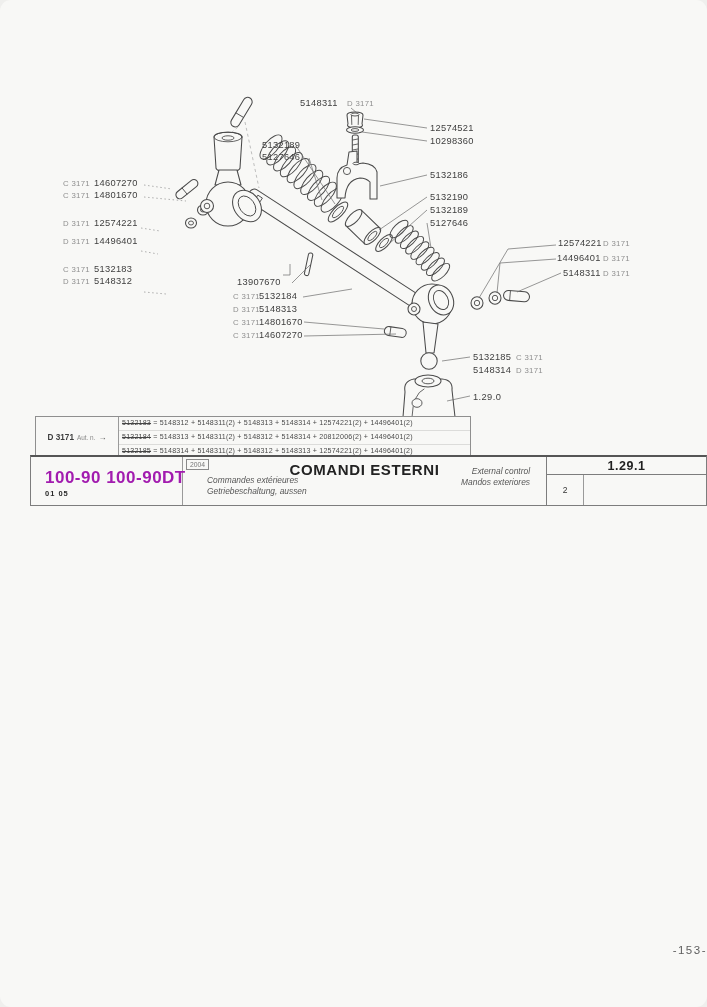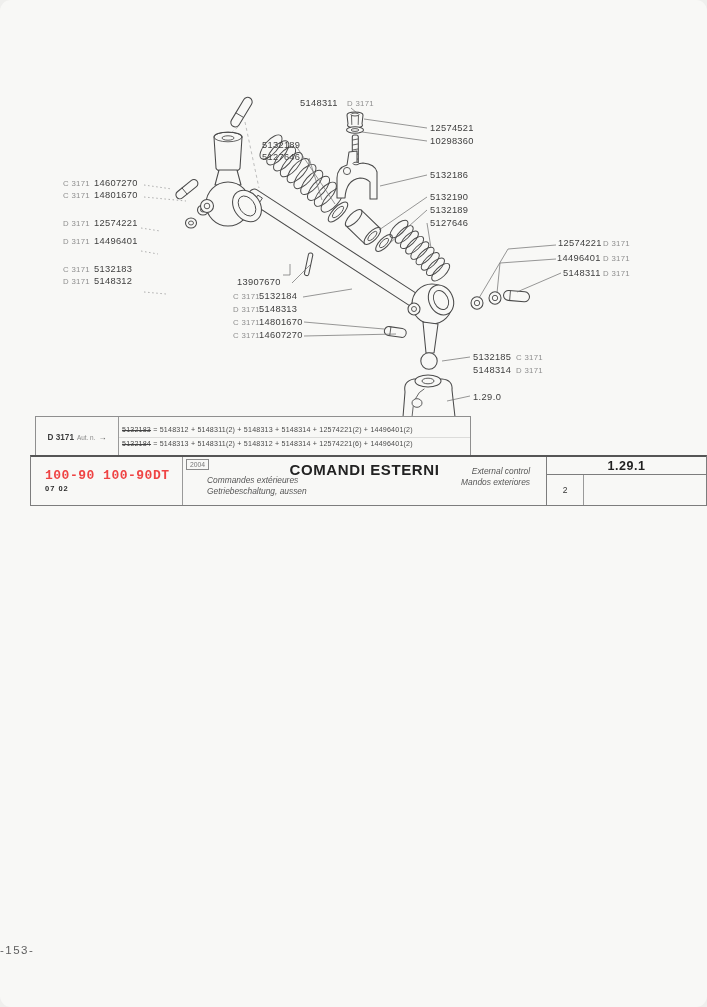--- a/index.html
+++ b/index.html
@@ -53,21 +53,21 @@
   
   .title-block{
     position:absolute;left:30px;top:455px;width:677px;height:51px;
     border:1px solid #7d7d7d;border-top:2px solid #555;
     background:#f8f8f6;display:flex;box-sizing:border-box;
   }
   .tb-models{
     width:152px;border-right:1px solid #9a9a9a;box-sizing:border-box;
     padding:11px 0 0 14px;
   }
-  .tb-models .models{font-weight:bold;font-size:13px;color:#ef4444;letter-spacing:.5px;white-space:nowrap;font-family:Liberation Mono, monospace;}
+  .tb-models .models{font-weight:bold;font-size:17px;color:#a21caf;letter-spacing:.5px;white-space:nowrap;}
   .tb-models .codes{font-weight:bold;font-size:7.5px;color:#2a2a2a;margin-top:1px;letter-spacing:1px;}
   .tb-center{flex:1;position:relative;}
   .year-box{
     position:absolute;left:3px;top:2px;border:1px solid #8a8a8a;
     font-size:6.8px;color:#777;padding:0 3px;line-height:9px;
   }
   .title-main{
     position:absolute;left:0;right:0;top:4px;text-align:center;
     font-weight:bold;font-size:15px;color:#222;letter-spacing:.6px;
   }
@@ -87,21 +87,21 @@
   }
   .tb-bottom{flex:1;display:flex;}
   .tb-sheet{
     width:36px;border-right:1px solid #9a9a9a;
     display:flex;align-items:center;justify-content:center;
     font-size:8.5px;color:#333;
   }
   .tb-spare{flex:1;}
   
   .page-number{
-    position:absolute;left:0;right:0;top:944px;text-align:left;
+    position:absolute;left:0;right:0;top:944px;text-align:right;
     font-size:11.5px;color:#5e5e5e;letter-spacing:1.5px;
   }
 </style>
 </head>
 <body>
 
 <div class="page">
 
   <svg width="707" height="460" viewBox="0 0 707 460">
 
@@ -339,29 +339,33 @@
       <span class="vt-note">Aut. n.</span>
       <span class="vt-arrow">→</span>
     </div>
     <div class="vt-rows">
       <div class="vt-row">
         <span class="asm">5132183</span>
         <span class="formula">= 5148312 + 5148311(2) + 5148313 + 5148314 + 12574221(2) + 14496401(2)</span>
       </div>
       <div class="vt-row">
         <span class="asm">5132184</span>
-        <span class="formula">= 5148313 + 5148311(2) + 5148312 + 5148314 + 12574221(6) + 14496401(2)</span>
+        <span class="formula">= 5148313 + 5148311(2) + 5148312 + 5148314 + 20812006(2) + 14496401(2)</span>
+      </div>
+      <div class="vt-row">
+        <span class="asm">5132185</span>
+        <span class="formula">= 5148314 + 5148311(2) + 5148312 + 5148313 + 12574221(2) + 14496401(2)</span>
       </div>
     </div>
   </div>
 
   <div class="title-block">
     <div class="tb-models">
       <div class="models">100-90 100-90DT</div>
-      <div class="codes">07 02</div>
+      <div class="codes">01 05</div>
     </div>
     <div class="tb-center">
       <span class="year-box">2004</span>
       <div class="title-main">COMANDI ESTERNI</div>
       <div class="lang-left">
         <div>Commandes extérieures</div>
         <div>Getriebeschaltung, aussen</div>
       </div>
       <div class="lang-right">
         <div>External control</div>

